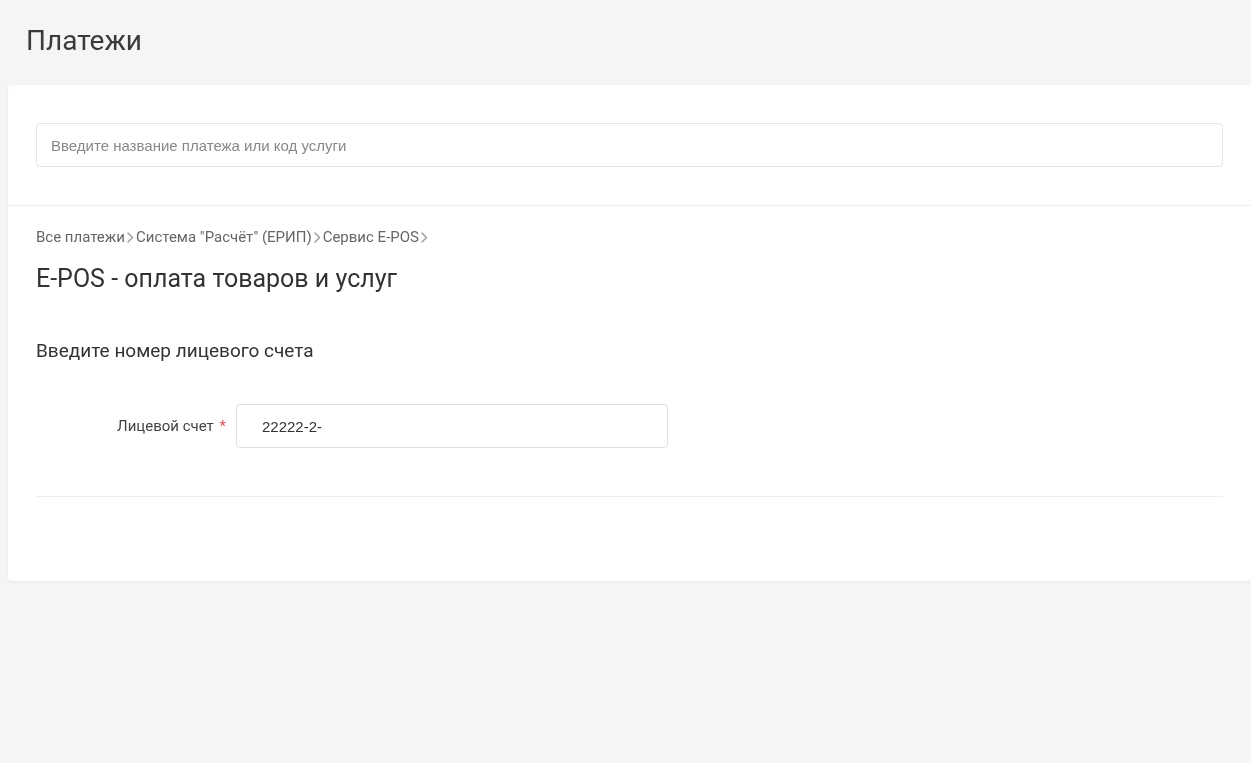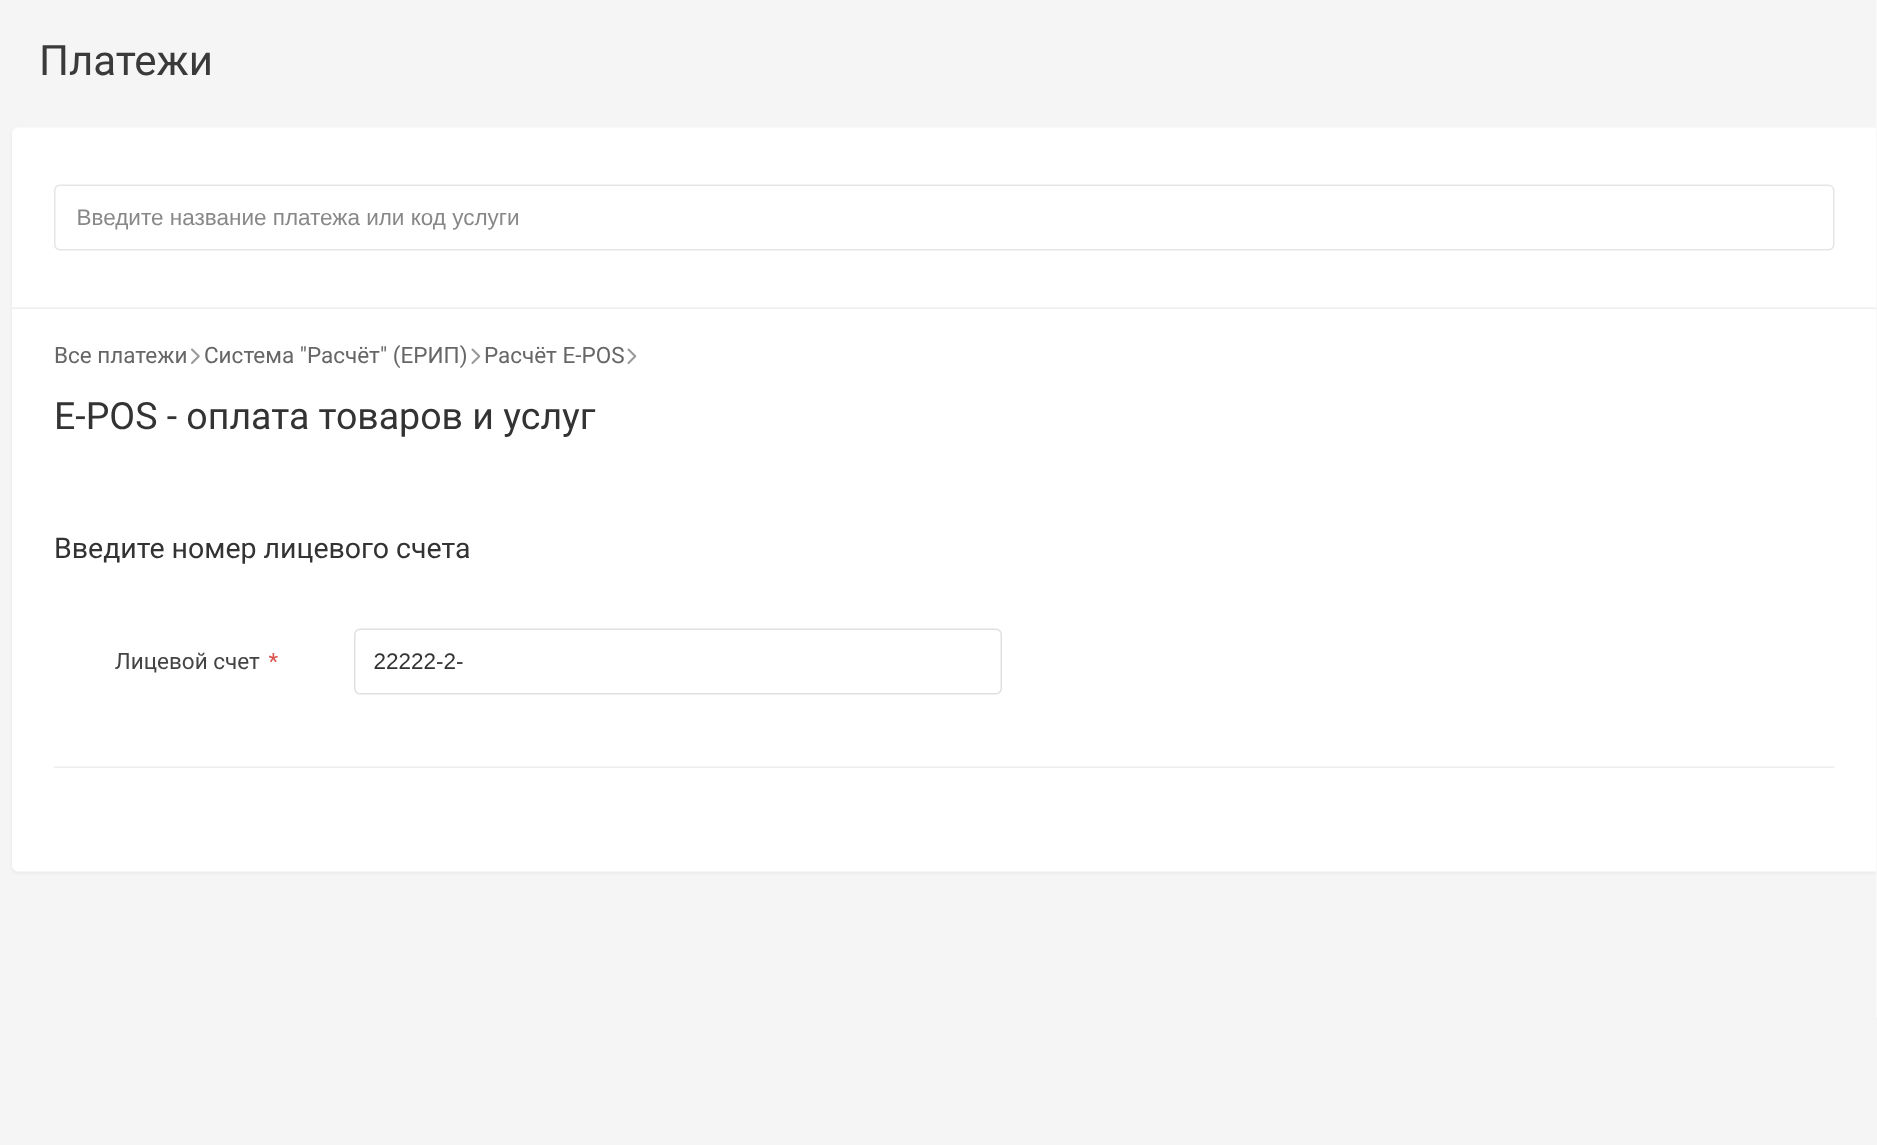--- a/index.html
+++ b/index.html
@@ -61,47 +61,47 @@
   .breadcrumb .sep {
     color: #999;
     display: inline-flex;
     align-items: center;
   }
   .breadcrumb .sep svg { width: 7px; height: 11px; }
   .svc-title {
     font-size: 25px;
     font-weight: 400;
     color: #333;
-    margin-bottom: 61px;
+    margin-bottom: 46px;
   }
   .instruction {
     font-size: 19px;
     color: #333;
     margin-bottom: 42px;
   }
   .form-row {
     display: flex;
     align-items: center;
     margin-bottom: 48px;
   }
   .form-label-col {
     width: 200px;
-    text-align: center;
+    text-align: right;
     padding-right: 10px;
     font-size: 15px;
     color: #444;
   }
   .req { color: #d9534f; margin-left: 2px; }
   .form-input-col { }
   .text-input {
     width: 432px;
     height: 44px;
     border: 1px solid #e0e0e0;
     border-radius: 4px;
-    padding: 0 12px;
+    padding: 0 25px;
     font-size: 15px;
     color: #333;
   }
   .divider {
     border: none;
     border-top: 1px solid #eee;
     margin: 0;
   }
 </style>
 </head>
@@ -125,21 +125,21 @@
         <svg viewBox="0 0 7 11" fill="none">
             <path d="M1 1l4.5 4.5L1 10" stroke="#999" stroke-width="1.4" stroke-linecap="round" stroke-linejoin="round"></path>
           </svg>
       </span>
       <a>Система "Расчёт" (ЕРИП)</a>
       <span class="sep">
         <svg viewBox="0 0 7 11" fill="none">
             <path d="M1 1l4.5 4.5L1 10" stroke="#999" stroke-width="1.4" stroke-linecap="round" stroke-linejoin="round"></path>
           </svg>
       </span>
-      <a>Расчёт E-POS</a>
+      <a>Сервис E-POS</a>
       <span class="sep">
         <svg viewBox="0 0 7 11" fill="none">
             <path d="M1 1l4.5 4.5L1 10" stroke="#999" stroke-width="1.4" stroke-linecap="round" stroke-linejoin="round"></path>
           </svg>
       </span>
     </nav>
 
     <h2 class="svc-title">E-POS - оплата товаров и услуг</h2>
 
     <p class="instruction">Введите номер лицевого счета</p>

